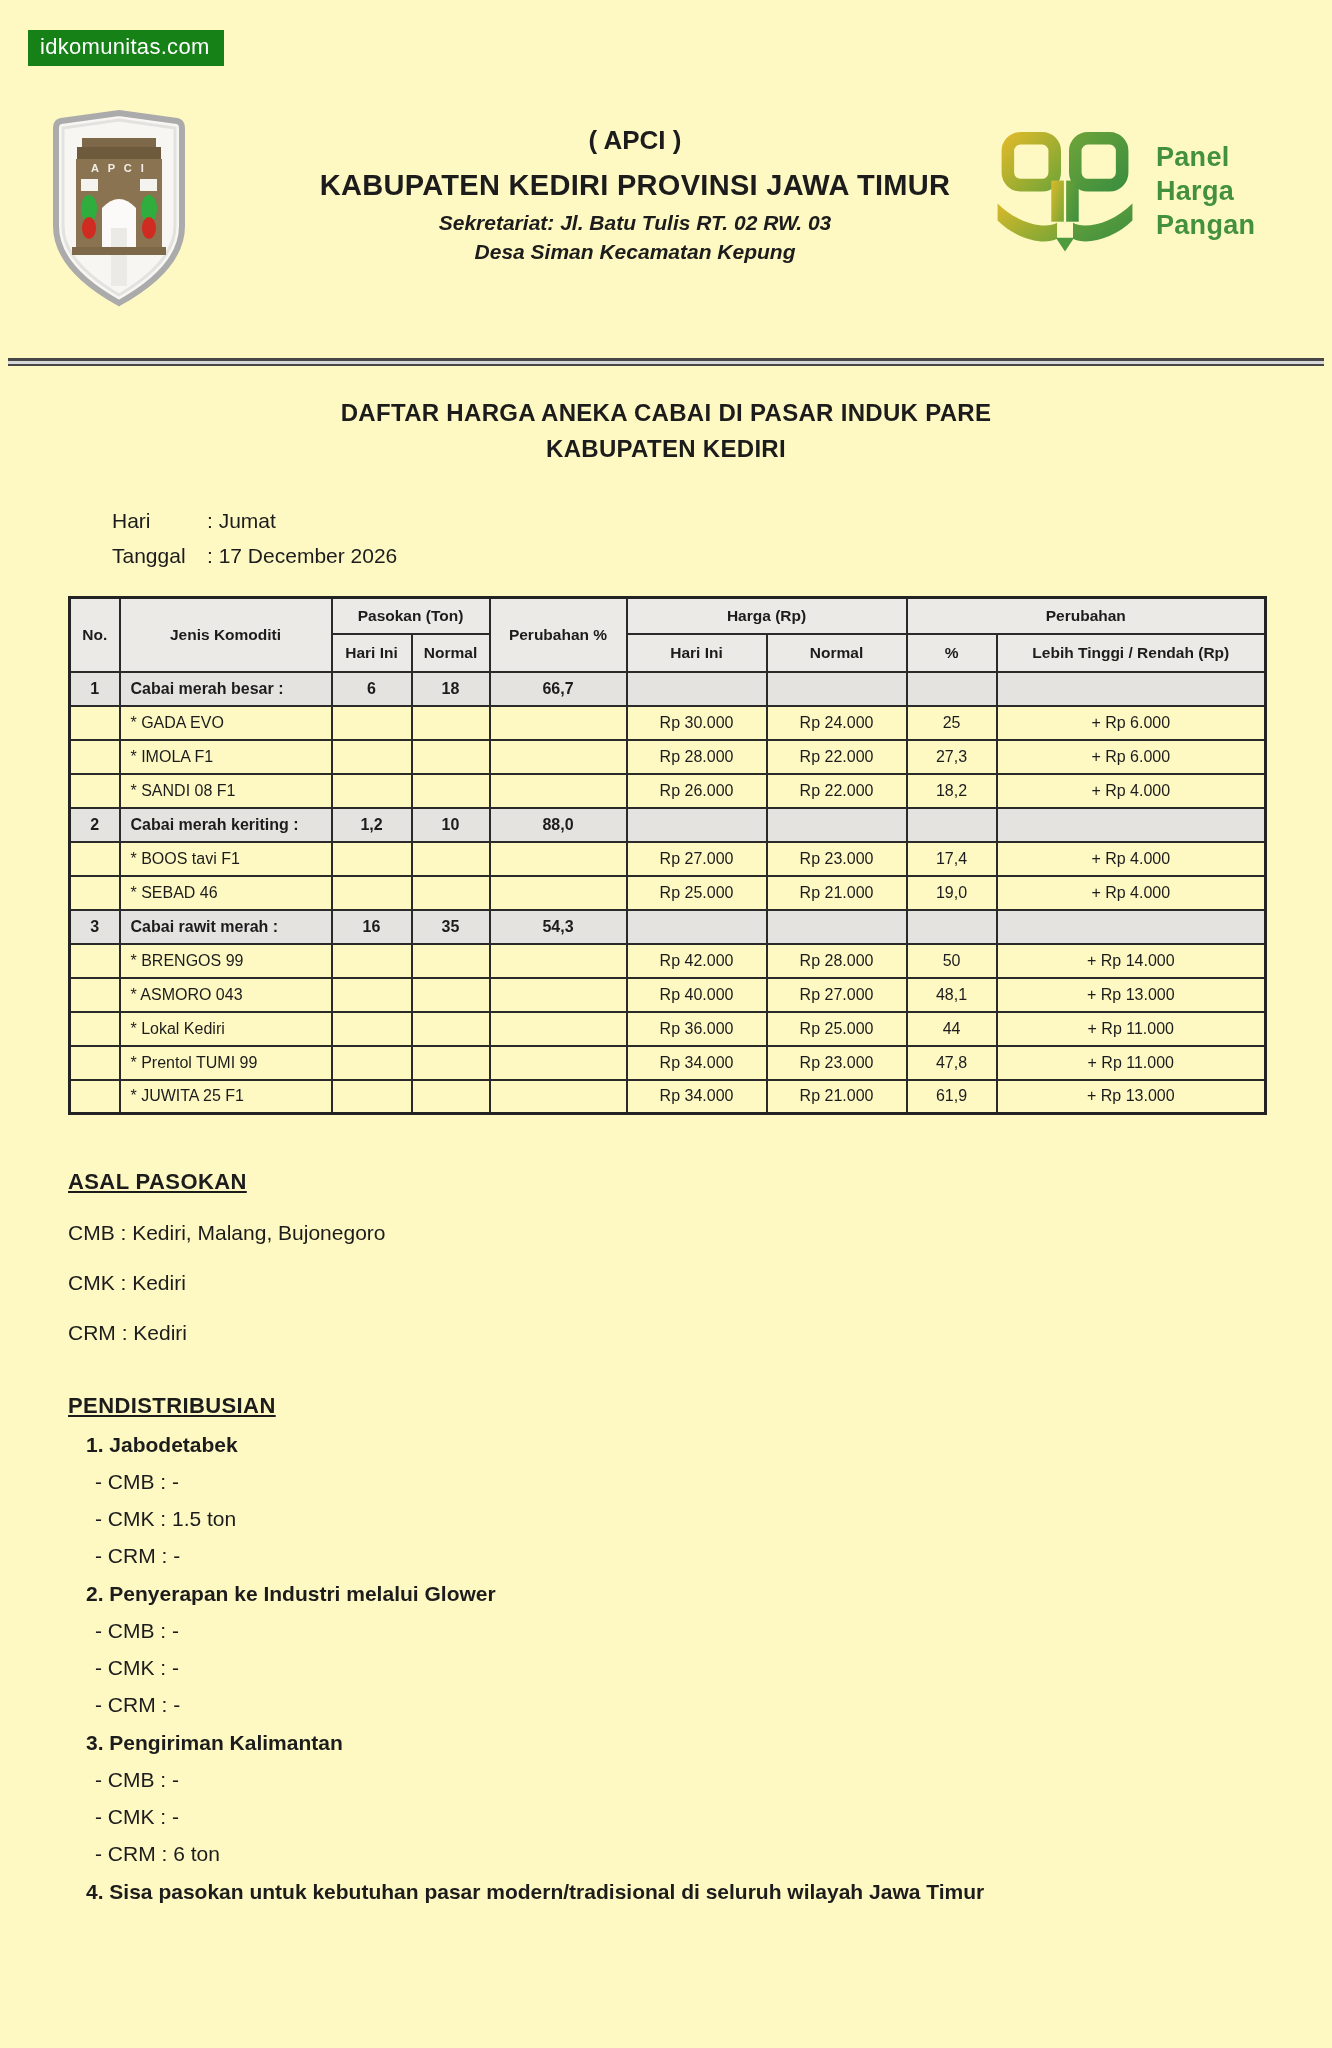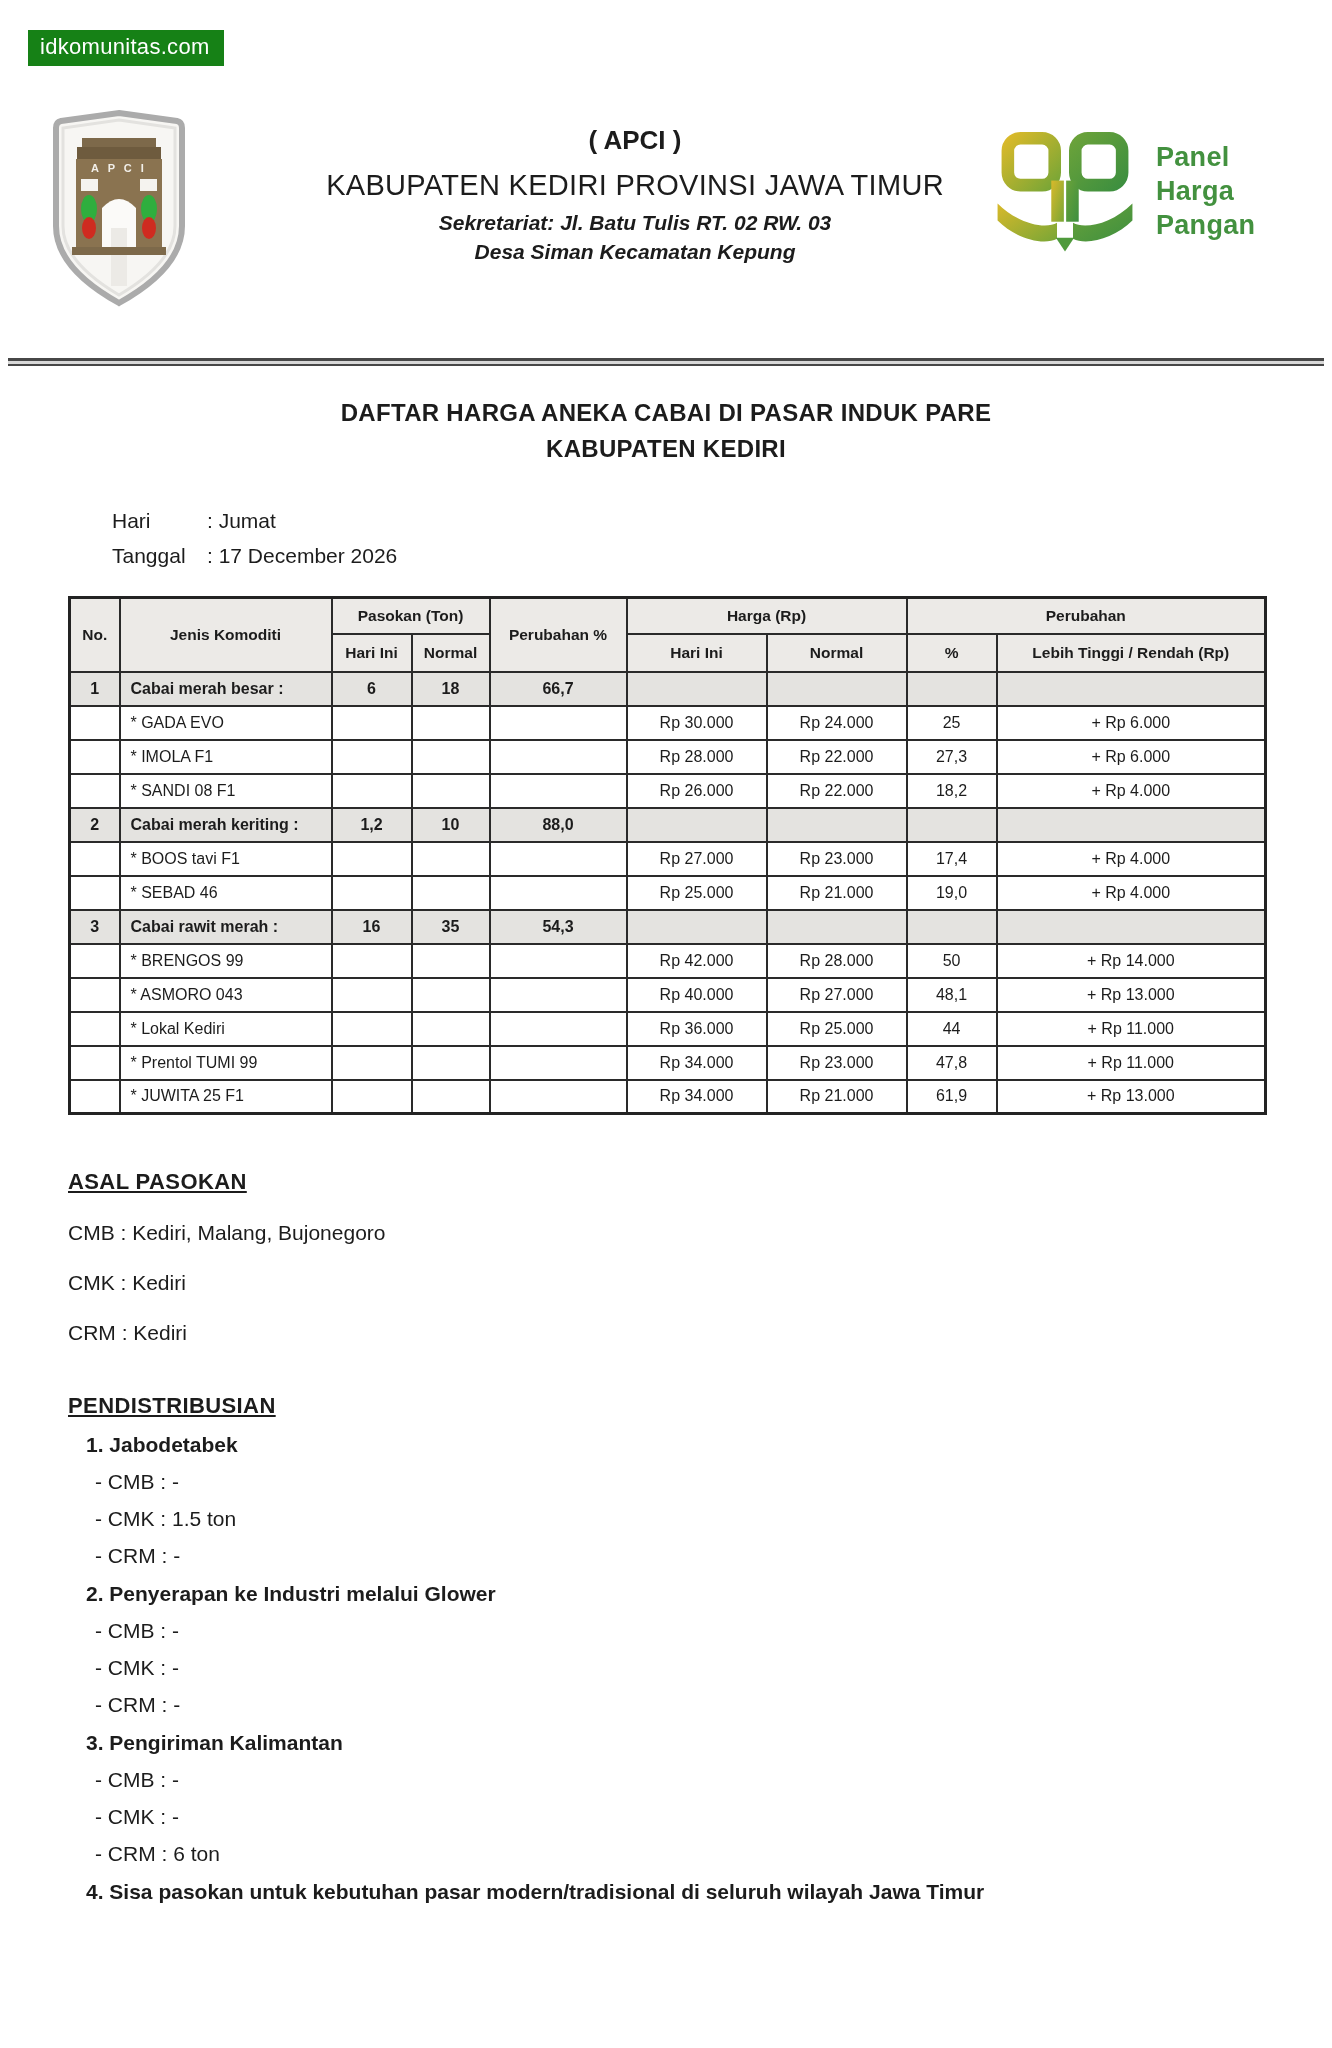--- a/index.html
+++ b/index.html
@@ -1,29 +1,29 @@
 <!DOCTYPE html>
 <html><head>
 <meta charset="utf-8">
 <style>
   html,body { margin:0; padding:0; background:#e9e9e9; }
   .page {
     position:relative; width:1332px; height:2048px; margin:0 auto;
-    background:#ffffff; font-family:"Liberation Sans", sans-serif;
+    background:#fef9c3; font-family:"Liberation Sans", sans-serif;
     color:#1c1c1c; overflow:hidden;
   }
   .watermark {
     position:absolute; left:28px; top:30px; background:#168116; color:#ffffff;
     font-size:22px; padding:4px 14px 6px 12px; letter-spacing:0.3px;
   }
   .shield { position:absolute; left:48px; top:108px; }
   .org-block { position:absolute; left:250px; top:120px; width:770px; text-align:center; }
   .org-line1 { font-size:28px; font-weight:bold; letter-spacing:0.4px; }
   .org-line2 { font-size:26px; font-weight:bold; margin-top:5px; }
-  .org-line3 { font-size:29px; font-weight:normal; margin-top:13px; letter-spacing:0.3px; }
+  .org-line3 { font-size:29px; font-weight:bold; margin-top:13px; letter-spacing:0.3px; }
   .org-sec   { font-size:21px; font-style:italic; font-weight:600; margin-top:9px; }
   .org-sec2  { margin-top:5px; }
   .php-logo { position:absolute; left:990px; top:128px; display:flex; align-items:center; gap:16px; }
   .php-text { font-size:27px; font-weight:bold; color:#43913f; line-height:1.25; letter-spacing:0.3px; }
   .rule {
     position:absolute; left:8px; right:8px; top:358px; height:3px;
     border-top:3px solid #474747; border-bottom:2px solid #474747;
     background:#d8d8d8;
   }
   .main { position:absolute; left:0; top:385px; width:100%; }

